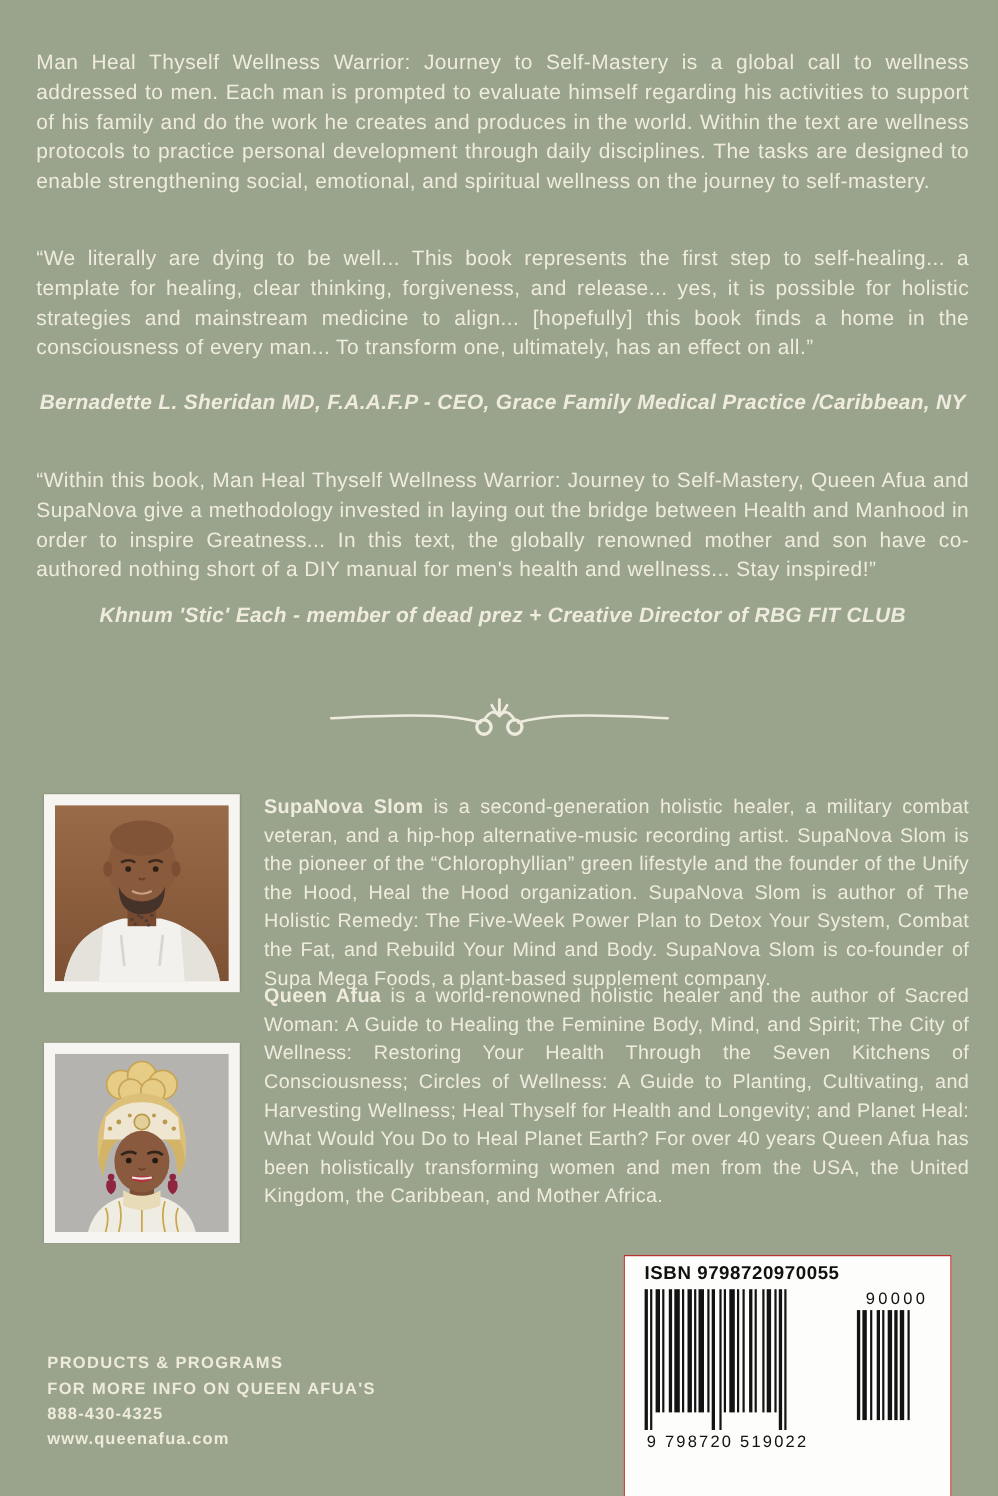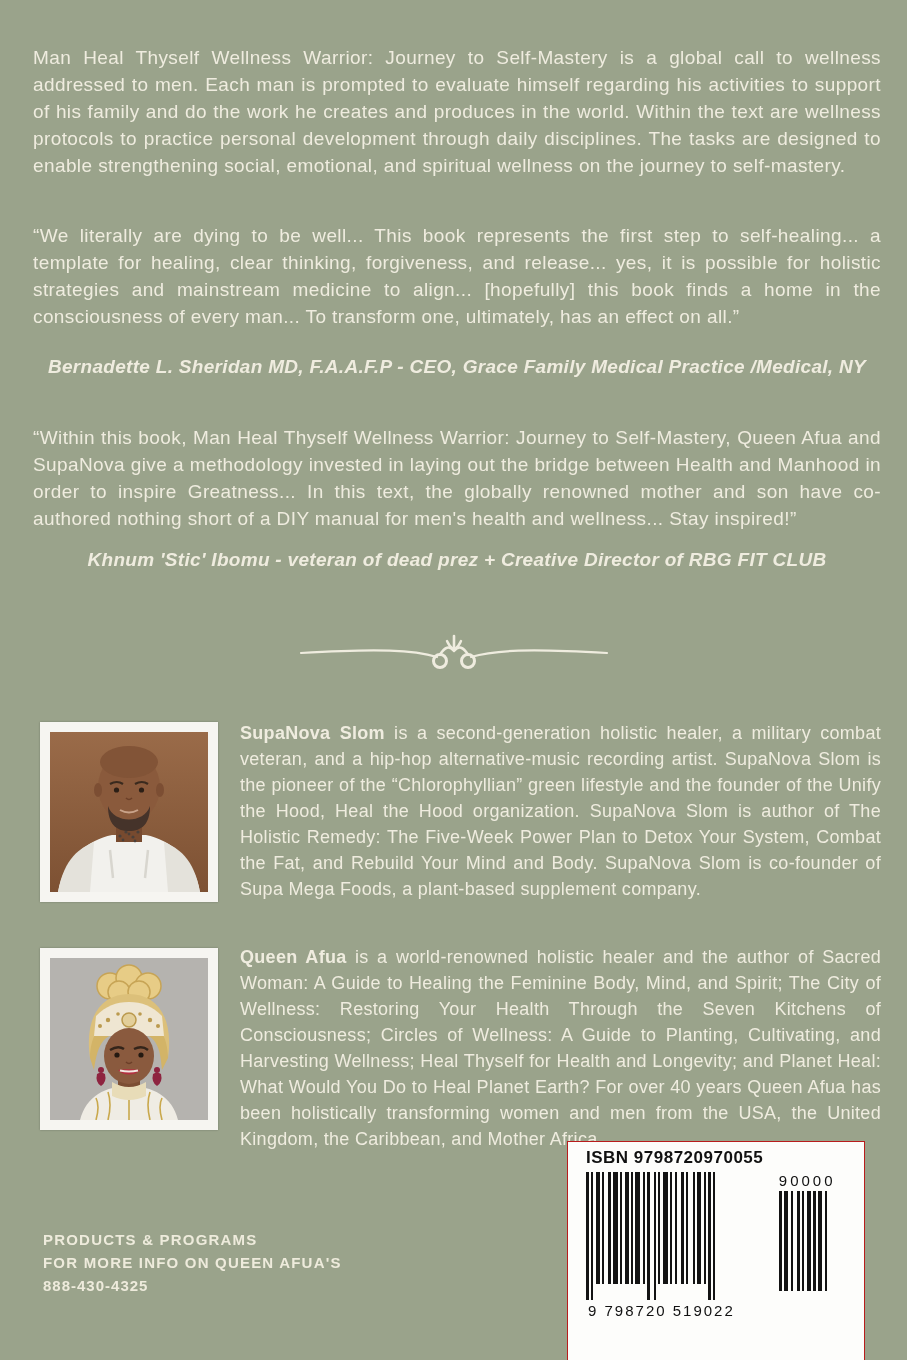--- a/index.html
+++ b/index.html
@@ -86,40 +86,40 @@
   .bars div{flex:0 0 auto;}
   .bars .bar{background:#131313;}
   .bars .sp{background:transparent;}
   .barcode-digits{
     font-size:15px;
     letter-spacing:2px;
     color:#111;
     margin-top:2px;
     padding-left:2px;
   }
-  .barcode-addon{margin-left:22px;width:78px;text-align:left;}
+  .barcode-addon{margin-left:22px;width:78px;text-align:center;}
   .addon-digits{
     font-size:15px;
     letter-spacing:3px;
     color:#111;
     margin-bottom:2px;
   }
 </style>
 </head>
 <body style="background: rgb(154, 163, 139);">
 
 <div class="cover">
 
   <div class="para" style="top:44px;">Man Heal Thyself Wellness Warrior: Journey to Self-Mastery is a global call to wellness addressed to men. Each man is prompted to evaluate himself regarding his activities to support of his family and do the work he creates and produces in the world. Within the text are wellness protocols to practice personal development through daily disciplines. The tasks are designed to enable strengthening social, emotional, and spiritual wellness on the journey to self-mastery.</div>
 
   <div class="para" style="top:222px;">“We literally are dying to be well... This book represents the first step to self-healing... a template for healing, clear thinking, forgiveness, and release... yes, it is possible for holistic strategies and mainstream medicine to align... [hopefully] this book finds a home in the consciousness of every man... To transform one, ultimately, has an effect on all.”</div>
-  <div class="attr" style="top:356px;">Bernadette L. Sheridan MD, F.A.A.F.P - CEO, Grace Family Medical Practice /Medical, NY</div>
+  <div class="attr" style="top:356px;">Bernadette L. Sheridan MD, F.A.A.F.P - CEO, Grace Family Medical Practice /Caribbean, NY</div>
 
   <div class="para" style="top:424px;">“Within this book, Man Heal Thyself Wellness Warrior: Journey to Self-Mastery, Queen Afua and SupaNova give a methodology invested in laying out the bridge between Health and Manhood in order to inspire Greatness... In this text, the globally renowned mother and son have co-authored nothing short of a DIY manual for men's health and wellness... Stay inspired!”</div>
-  <div class="attr" style="top:549px;">Khnum 'Stic' Ibomu - veteran of dead prez + Creative Director of RBG FIT CLUB</div>
+  <div class="attr" style="top:549px;">Khnum 'Stic' Each - member of dead prez + Creative Director of RBG FIT CLUB</div>
 
   <div class="divider-wrap">
     <svg width="310" height="40" viewBox="0 0 310 40" fill="none">
       <path d="M2 21 C 80 16.5 115 18 138 25" stroke="#efecdf" stroke-width="2.2" fill="none" stroke-linecap="round"></path>
       <path d="M308 21 C 230 16.5 195 18 172 25" stroke="#efecdf" stroke-width="2.2" fill="none" stroke-linecap="round"></path>
       <circle cx="141" cy="29" r="6.5" stroke="#efecdf" stroke-width="3" fill="none"></circle>
       <circle cx="169" cy="29" r="6.5" stroke="#efecdf" stroke-width="3" fill="none"></circle>
       <path d="M141 22.5 C 146 15 150 13 155 19 M169 22.5 C 164 15 160 13 155 19" stroke="#efecdf" stroke-width="2.5" fill="none" stroke-linecap="round"></path>
       <path d="M155 4 L155 18" stroke="#efecdf" stroke-width="2.6" stroke-linecap="round"></path>
       <path d="M148 9 C 150 14 153 16.5 155 18 M162 9 C 160 14 157 16.5 155 18" stroke="#efecdf" stroke-width="2.4" fill="none" stroke-linecap="round"></path>
@@ -201,28 +201,29 @@
       <path d="M68 112 C 73 118 85 118 90 112 C 85 111 73 111 68 112 Z" fill="#b33040"></path>
       <path d="M70 112.5 q9 2 18 0" stroke="#f2e9e2" stroke-width="2" fill="none"></path>
       <g fill="#8e2440">
         <circle cx="51" cy="112" r="3"></circle>
           <circle cx="107" cy="112" r="3"></circle>
         <path d="M47 116 q4 -3 8 0 q2 8 -4 12 q-6 -4 -4 -12 Z"></path>
         <path d="M103 116 q4 -3 8 0 q2 8 -4 12 q-6 -4 -4 -12 Z"></path>
       </g>
     </svg>
   </div>
-  <div class="bio-text" style="top:944px;">
+  <div class="bio-text" style="top:892px;">
     <span class="author-name">Queen Afua</span><span> is a world-renowned holistic healer and the author of Sacred Woman: A Guide to Healing the Feminine Body, Mind, and Spirit; The City of Wellness: Restoring Your Health Through the Seven Kitchens of Consciousness; Circles of Wellness: A Guide to Planting, Cultivating, and Harvesting Wellness; Heal Thyself for Health and Longevity; and Planet Heal: What Would You Do to Heal Planet Earth? For over 40 years Queen Afua has been holistically transforming women and men from the USA, the United Kingdom, the Caribbean, and Mother Africa.</span>
   </div>
 
   <div class="contact">
     <div>PRODUCTS &amp; PROGRAMS</div>
     <div>FOR MORE INFO ON QUEEN AFUA'S</div>
     <div class="small">888-430-4325</div>
+    <div class="small">www.queenafua.com</div>
   </div>
 
   <div class="barcode-box">
     <div class="isbn-label">ISBN 9798720970055</div>
     <div class="barcode-row">
       <div class="barcode-main">
         <div class="bars" id="main-bars">
             <div class="bar" style="width: 3px; height: 128px;"></div>
             <div class="sp" style="width: 2px; height: 112px;"></div>
             <div class="bar" style="width: 2px; height: 128px;"></div>

